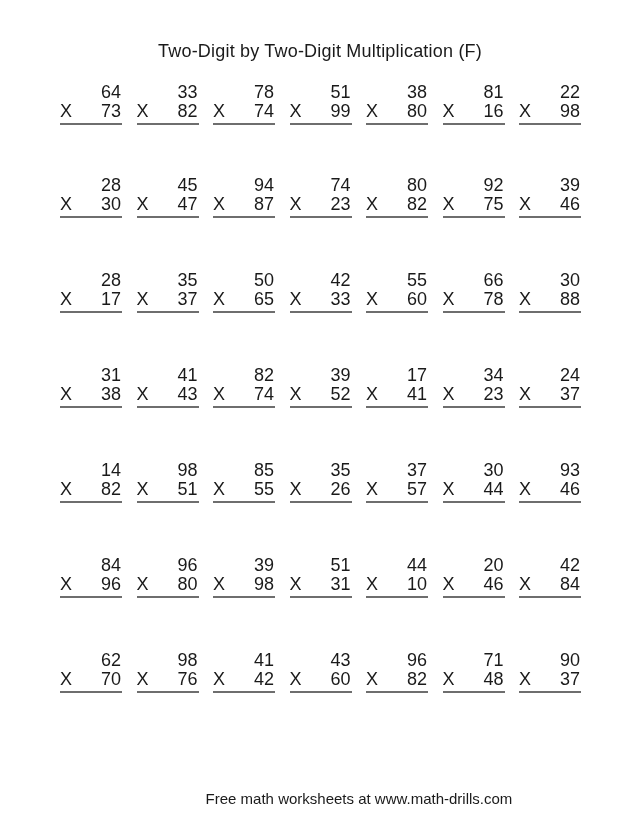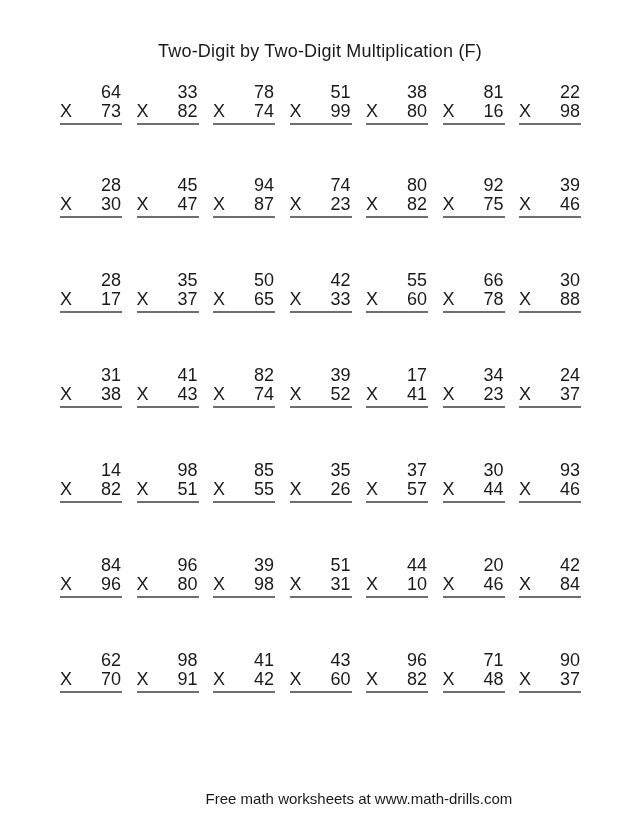--- a/index.html
+++ b/index.html
@@ -392,21 +392,21 @@
           <div class="top">62</div>
           <div class="bottom">
             <span class="op">X</span>
             <span class="num">70</span>
           </div>
         </div>
         <div class="problem">
           <div class="top">98</div>
           <div class="bottom">
             <span class="op">X</span>
-            <span class="num">91</span>
+            <span class="num">76</span>
           </div>
         </div>
         <div class="problem">
           <div class="top">41</div>
           <div class="bottom">
             <span class="op">X</span>
             <span class="num">42</span>
           </div>
         </div>
         <div class="problem">

